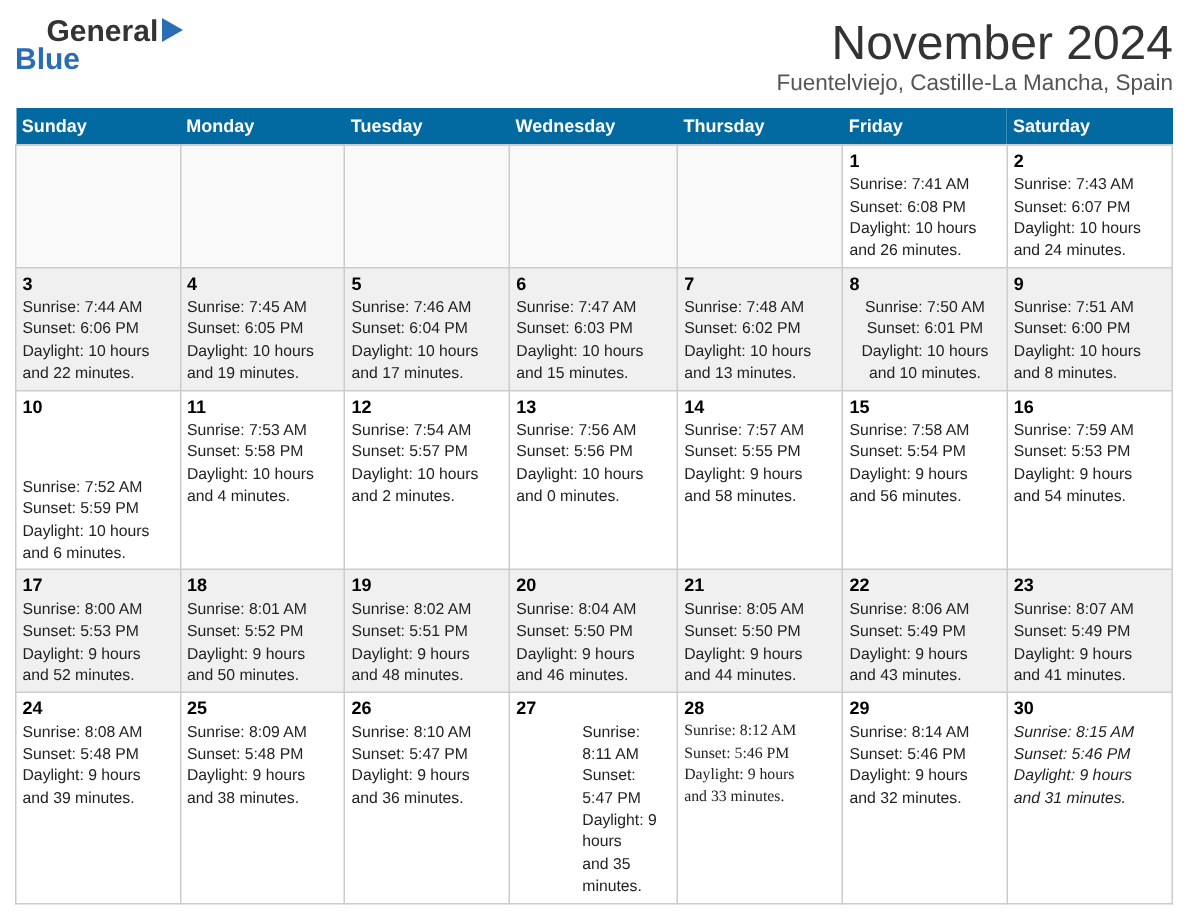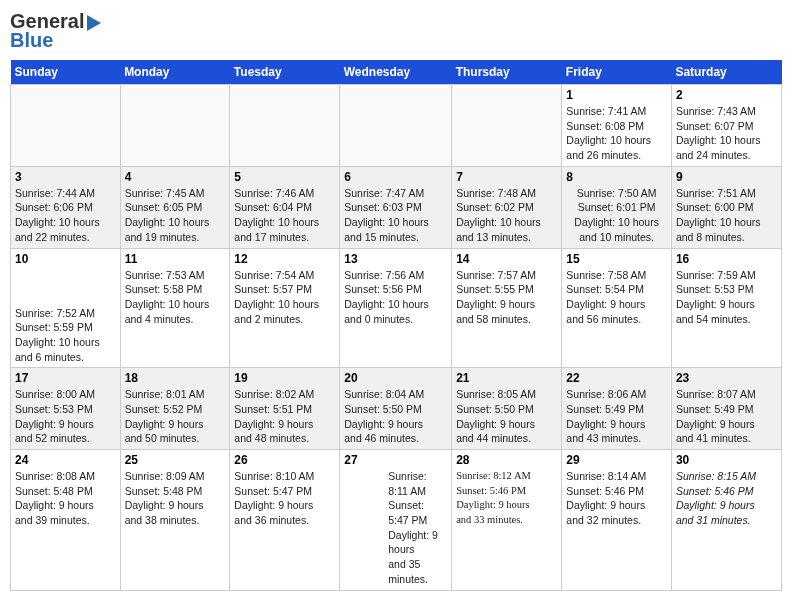--- a/index.html
+++ b/index.html
@@ -32,21 +32,21 @@
     .location-title {
       font-size: 15px;
       color: #555;
     }
     table {
       width: 100%;
       border-collapse: collapse;
       font-size: 11px;
     }
     th {
-      background: #1d4ed8;
+      background: #0369a1;
       color: white;
       padding: 5px 4px;
       text-align: left;
       font-size: 12px;
       font-weight: bold;
     }
     td {
       border: 1px solid #ccc;
       vertical-align: top;
       padding: 3px 4px;
@@ -71,25 +71,29 @@
       font-size: 10.5px;
       color: #222;
       line-height: 1.4;
     }
   </style>
 </head>
 <body>
 
 <div class="header">
   <div class="logo">
-    <div style="display:flex;align-items:center;">
+    <div style="display:flex;align-items:flex-start;margin-left:21px;">
       <span style="font-size:20px;font-weight:bold;color:#333;">General</span>
       <span style="display:inline-block;width:0;height:0;border-top:8px solid transparent;border-bottom:8px solid transparent;border-left:14px solid #2a6db5;margin-left:3px;margin-top:2px;"></span>
     </div>
     <span style="font-size:20px;font-weight:bold;color:#2a6db5;margin-top:-4px;">Blue</span>
+  </div>
+  <div class="title-section">
+    <div class="month-title">November 2024</div>
+    <div class="location-title">Fuentelviejo, Castille-La Mancha, Spain</div>
   </div>
 </div>
 
 <table>
   <thead>
     <tr>
     <th>Sunday</th>
         <th>Monday</th>
         <th>Tuesday</th>
         <th>Wednesday</th>

